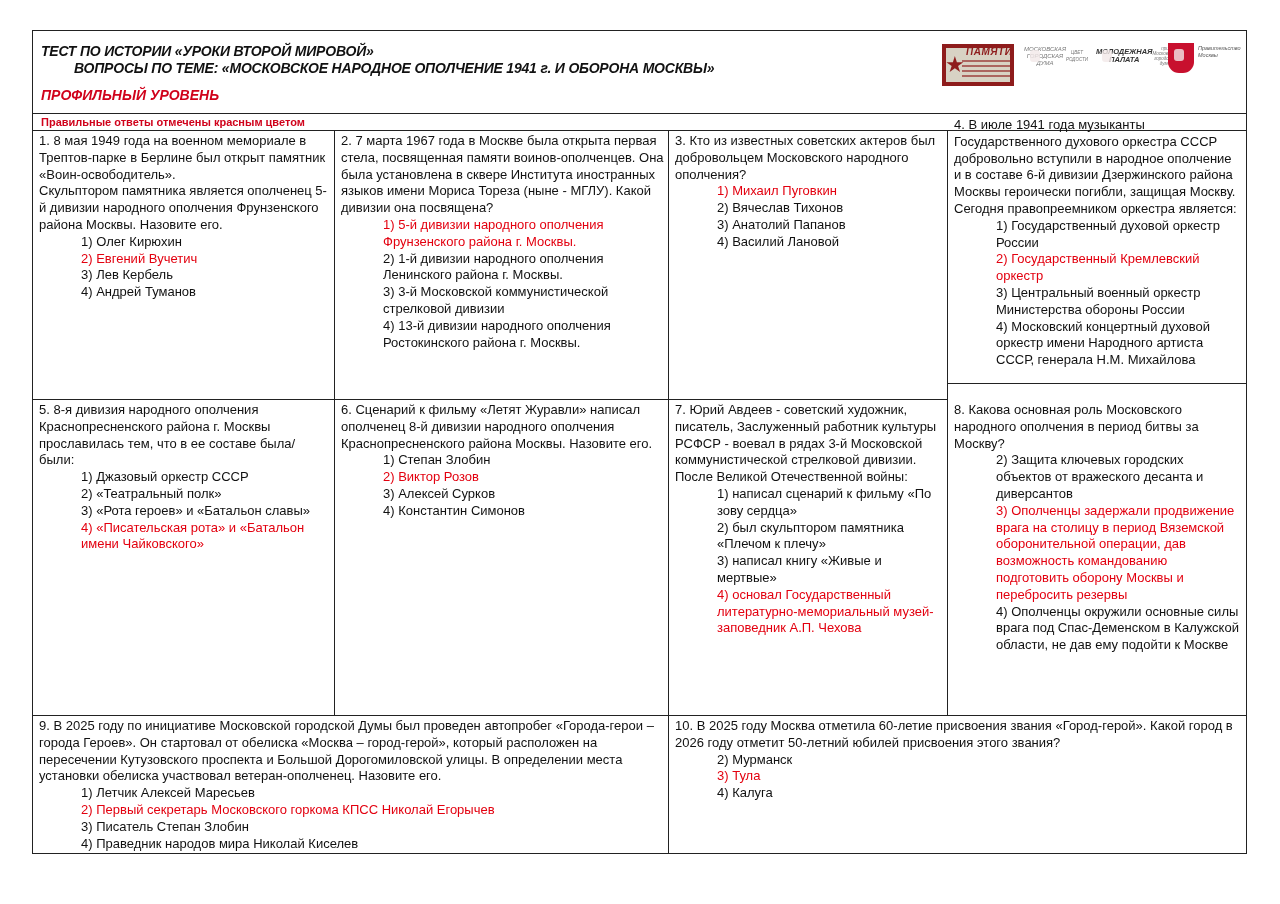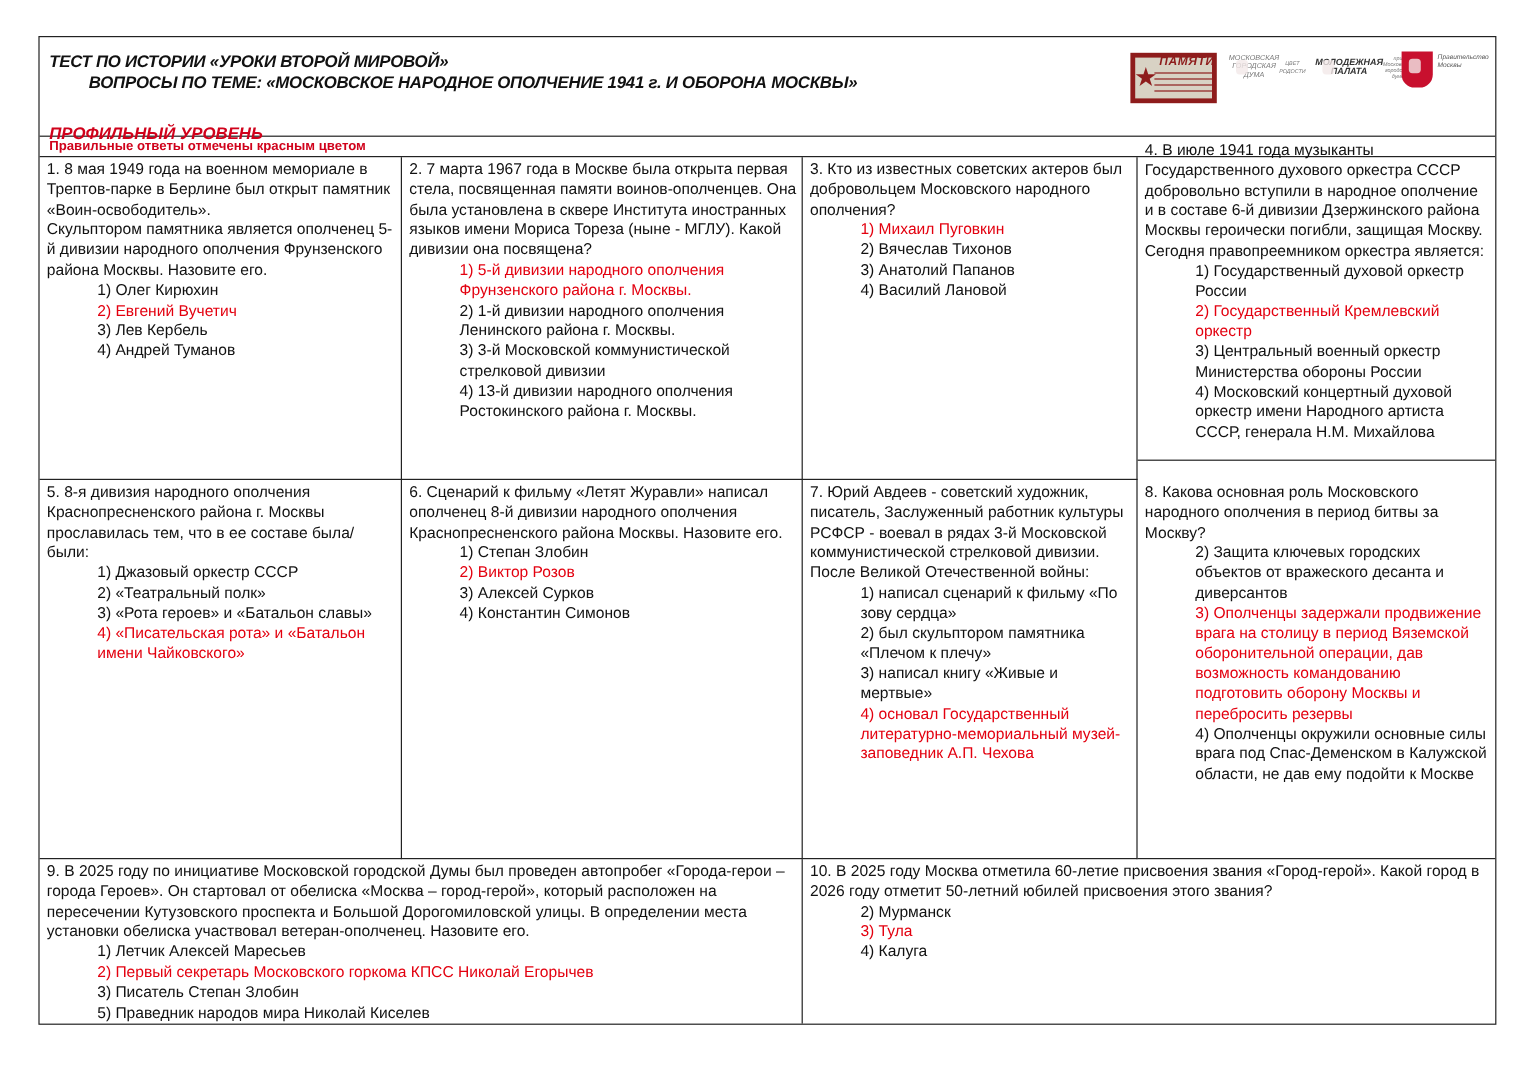--- a/index.html
+++ b/index.html
@@ -6,21 +6,21 @@
   body { width:1280px; height:904px; position:relative; overflow:hidden;
          font-family:"Liberation Sans", "DejaVu Sans", sans-serif; color:#111; }
   .sheet { position:absolute; left:32px; top:30px; width:1215px; height:824px;
            border:1.5px solid #222; box-sizing:border-box; }
   .header { position:absolute; left:0; top:0; width:100%; height:83px;
             border-bottom:1.5px solid #222; box-sizing:border-box;font-style:italic; }
   .title-line { position:absolute; left:8px; font-weight:bold; font-size:14px;
                 letter-spacing:-0.2px; white-space:nowrap; }
   .t1 { top:12px; }
   .t2 { top:29px;margin-left:33px; }
-  .level { position:absolute; left:8px; top:56px; font-weight:bold; font-size:14px; color:#d0021b;margin-top:16px; }
+  .level { position:absolute; left:8px; top:56px; font-weight:bold; font-size:14px; color:#d0021b; }
   .logos { position:absolute; right:8px; top:8px; height:68px; display:flex; gap:10px; align-items:flex-start; }
   .logo-pamyati { width:72px; height:42px; background:#8e1c1c; position:relative; margin-top:5px; }
   .logo-pamyati .inner { position:absolute; left:4px; top:4px; right:4px; bottom:4px; background:#d8d2c4; }
   .logo-pamyati .star { position:absolute; left:3px; top:10px; font-size:22px; color:#8e1c1c; line-height:1; }
   .logo-pamyati .word { position:absolute; left:24px; top:2px; font-size:10px; font-weight:bold; color:#8e1c1c; letter-spacing:0.5px; }
   .logo-pamyati .lines { position:absolute; left:20px; top:16px; right:4px; height:18px;
       background:repeating-linear-gradient(#8e1c1c 0 2px, transparent 2px 5px); opacity:0.6; }
   .logo-block { display:flex; align-items:center; width:62px; }
   .crest { width:22px; height:26px; background:#c8102e; border-radius:0 0 11px 11px; position:relative; margin-top:5px; }
   .crest::after { content:""; position:absolute; left:6px; top:6px; width:10px; height:12px; background:#f2e8e8; border-radius:3px; opacity:0.8; }
@@ -151,21 +151,21 @@
         <div class="opt">4) Ополченцы окружили основные силы врага под Спас-Деменском в Калужской области, не дав ему подойти к Москве</div>
       </div>
     </div>
 
   <div class="cell last-row" style="left:0;top:685px;width:636px;height:137px">
       <div class="q" style="white-space: pre-line;">9. В 2025 году по инициативе Московской городской Думы был проведен автопробег «Города-герои – города Героев». Он стартовал от обелиска «Москва – город-герой», который расположен на пересечении Кутузовского проспекта и Большой Дорогомиловской улицы. В определении места установки обелиска участвовал ветеран-ополченец. Назовите его.</div>
       <div class="opts">
         <div class="opt">1) Летчик Алексей Маресьев</div>
         <div class="opt correct">2) Первый секретарь Московского горкома КПСС Николай Егорычев</div>
         <div class="opt">3) Писатель Степан Злобин</div>
-        <div class="opt">5) Праведник народов мира Николай Киселев</div>
+        <div class="opt">4) Праведник народов мира Николай Киселев</div>
       </div>
     </div>
   <div class="cell last-col last-row" style="left:636px;top:685px;width:577px;height:137px">
       <div class="q" style="white-space: pre-line;">10. В 2025 году Москва отметила 60-летие присвоения звания «Город-герой». Какой город в 2026 году отметит 50-летний юбилей присвоения этого звания?</div>
       <div class="opts">
         <div class="opt">2) Мурманск</div>
         <div class="opt correct">3) Тула</div>
         <div class="opt">4) Калуга</div>
       </div>
     </div>

